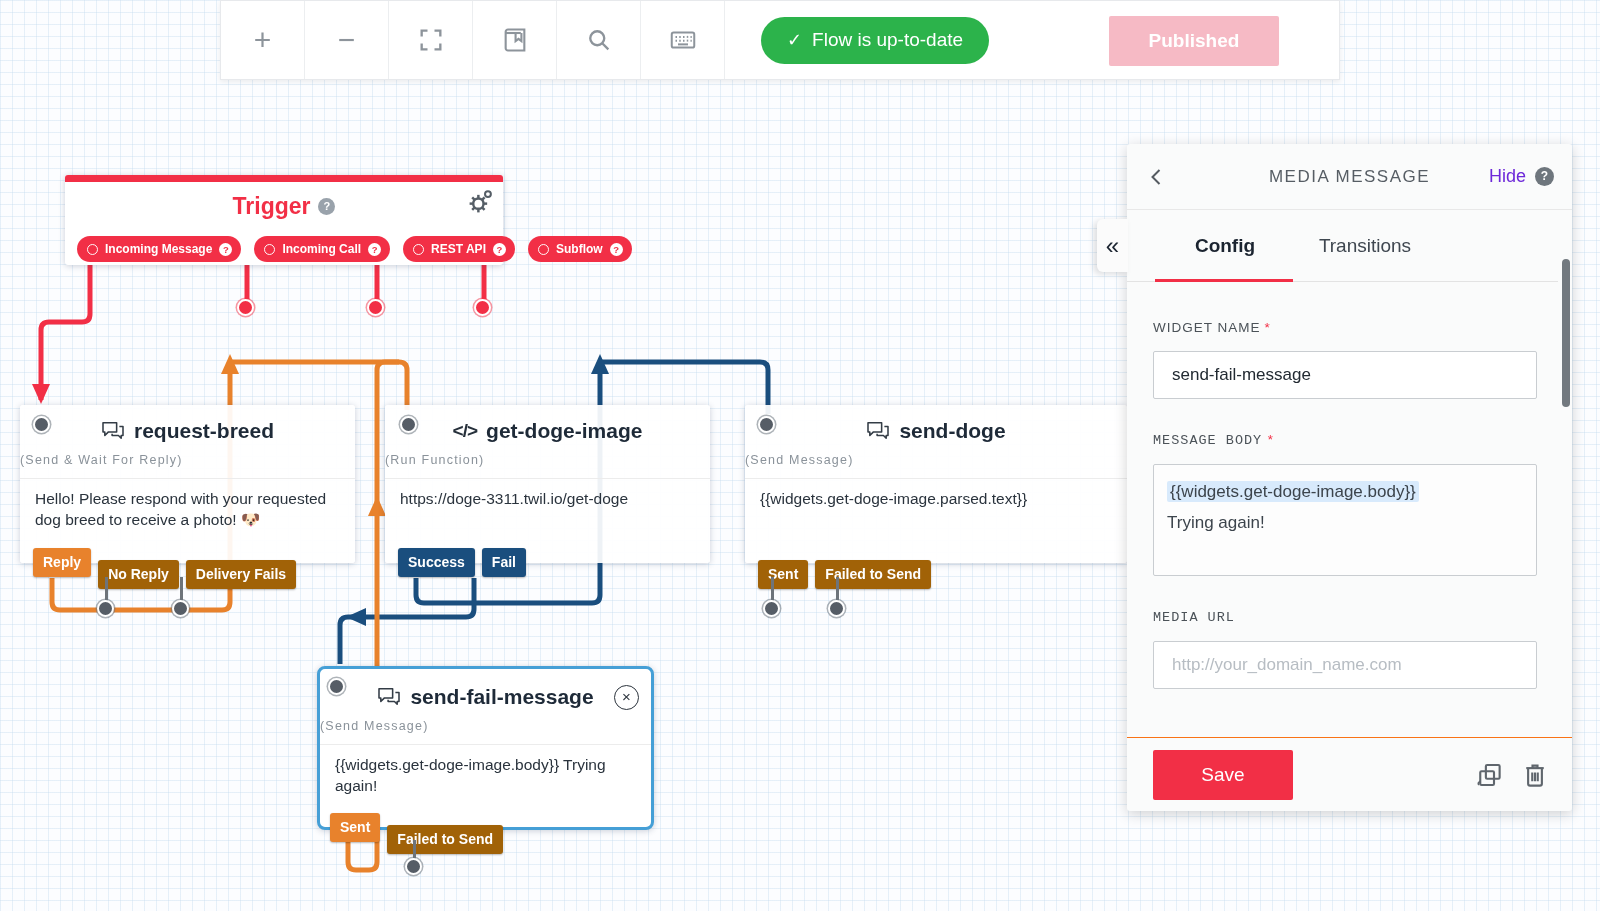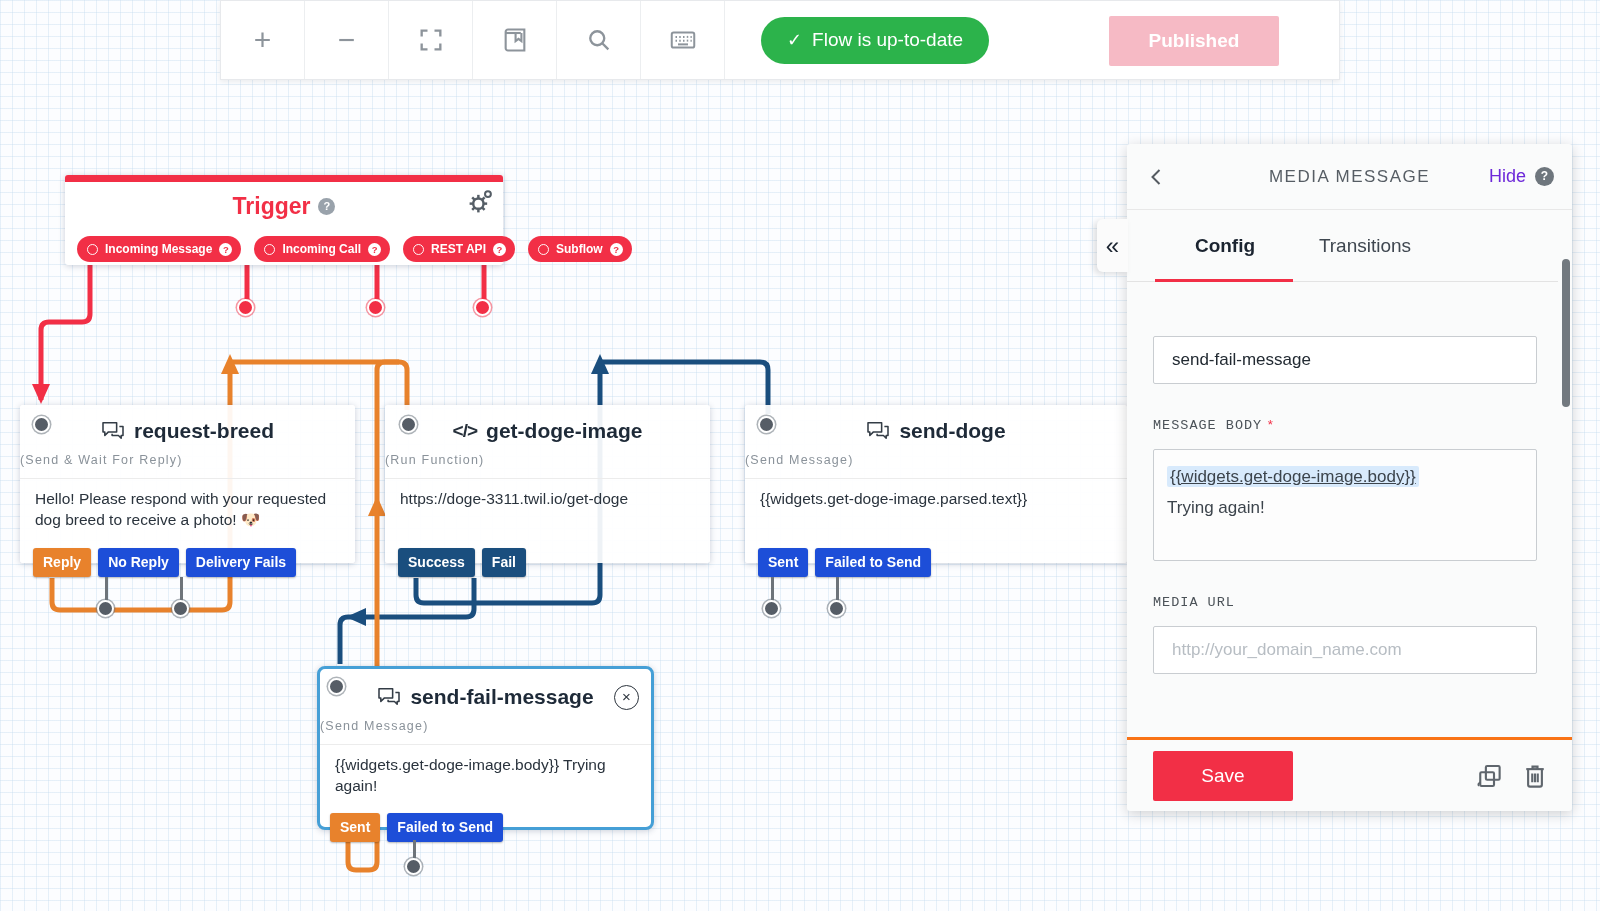--- a/index.html
+++ b/index.html
@@ -19,21 +19,21 @@
   .widget { position:absolute; background:rgba(255,255,255,.93); border-radius:3px;
     box-shadow:0 1px 6px rgba(23,43,77,.22); z-index:2; }
   .w-titlerow { display:flex; justify-content:center; align-items:center; gap:9px; margin-top:14px;
     color:#1e2a38; font-size:21px; font-weight:700; }
   .w-sub { margin-top:10px; text-align:left; font-size:12.5px; letter-spacing:1.2px; color:#8a929a; }
   .w-div { border-top:1px solid #ececec; margin-top:11px; }
   .w-body { padding:10px 15px 0 15px; font-size:15.5px; line-height:1.33; color:#2a333d; }
   .tags { position:absolute; left:13px; display:flex; gap:7px; }
   .tag { height:29px; line-height:29px; padding:0 10px; border-radius:3px; color:#fff;
     font-size:14px; font-weight:700; box-shadow:0 1px 2px rgba(0,0,0,.28); white-space:nowrap; }
-  .tag.orange { background:#e8822c; } .tag.navy { background:#1a4e7e; } .tag.gray { background:#1d4ed8; }
+  .tag.orange { background:#e8822c; } .tag.navy { background:#1a4e7e; } .tag.gray { background:#a16207;margin-top:12px; }
   .bubble-icon { width:24px; height:20px; color:#333c46; }
   .code-icon { font-size:19px; font-weight:700; color:#26303b; letter-spacing:-1px; }
 
   .sel { background:#fff; border:3px solid #459fd6; border-radius:8px; }
   .close-btn { position:absolute; right:12px; top:16px; width:25px; height:25px; border:1.5px solid #2c343d;
     border-radius:50%; color:#2c343d; font-size:15px; line-height:22px; text-align:center; background:#fff; }
 
   
   #trigger { position:absolute; left:65px; top:175px; width:438px; height:90px; background:#fff;
     border-radius:3px; box-shadow:0 1px 6px rgba(23,43,77,.22); z-index:2; }
@@ -84,24 +84,24 @@
   .tab.active { color:#1b2430; font-weight:700; }
   .tab.idle { color:#3f4750; }
   .tab-underline { position:absolute; left:28px; bottom:0; width:138px; height:3px; background:#f22f46; z-index:1; }
   .p-body { padding:38px 28px 0 26px; }
   .f-label { font-size:13.5px; letter-spacing:1px; color:#4b5258; }
   .req { color:#f22f46; margin-left:4px; }
   .f-input { margin-top:16px; width:384px; height:48px; border:1px solid #c9cdd1; border-radius:2px;
     background:#fff; padding:0 18px; font-family:"Liberation Sans",sans-serif; font-size:17px; color:#222a32; }
   .f-area { margin-top:16px; width:384px; height:112px; border:1px solid #c9cdd1; border-radius:2px;
     background:#fdfdfd; padding:11px 13px; font-size:17px; color:#3c444c; line-height:1.85; }
-  .hl { background:#d8eafc; padding:1px 3px; border-radius:2px;text-decoration:underline; }
+  .hl { background:#d8eafc; padding:1px 3px; border-radius:2px; }
   .mt { margin-top:34px;font-family:Liberation Mono, monospace; }
   .f-input::placeholder { color:#b7bdc3; }
-  .p-foot { position:absolute; left:0; right:0; bottom:0; height:74px; border-top:3px solid #f97316;
+  .p-foot { position:absolute; left:0; right:0; bottom:0; height:74px; border-top:1px solid #f97316;
     display:flex; align-items:center; }
   .save-btn { margin-left:26px; width:140px; height:50px; background:#f22f46; border:none; border-radius:2px;
     color:#fff; font-size:19px; font-family:"Liberation Sans",sans-serif; }
   .foot-icons { position:absolute; right:22px; display:flex; gap:16px; color:#5f666d; }
   .scroll-thumb { position:absolute; right:2px; top:115px; width:8px; height:148px; border-radius:4px; background:#72797f; }
   #collapse-tab { position:absolute; left:1097px; top:219px; width:31px; height:53px; background:#fbfbfb;
     border-radius:6px 0 0 6px; box-shadow:-3px 2px 6px rgba(0,0,0,.13); z-index:21;
     display:flex; align-items:center; justify-content:center; font-size:24px; color:#1b2430; }
   svg.icon { display:block; }
 </style>
@@ -329,20 +329,23 @@
       <span class="p-title">MEDIA MESSAGE</span>
       <span class="p-hide">Hide</span>
       <span class="p-qhide">?</span>
     </div>
     <div class="p-tabs">
       <span class="tab active">Config</span>
       <span class="tab idle">Transitions</span>
       <span class="tab-underline"></span>
     </div>
     <div class="p-body">
+      <div class="f-label">
+        <span>WIDGET NAME</span><span class="req">*</span>
+      </div>
       <input class="f-input" type="text" value="send-fail-message" style="">
       <div class="f-label mt">
         <span>MESSAGE BODY</span><span class="req">*</span>
       </div>
       <div class="f-area">
         <div><span class="hl">{{widgets.get-doge-image.body}}</span></div>
         <div>Trying again!</div>
       </div>
       <div class="f-label mt">MEDIA URL</div>
       <input class="f-input" type="text" placeholder="http://your_domain_name.com" style="">

